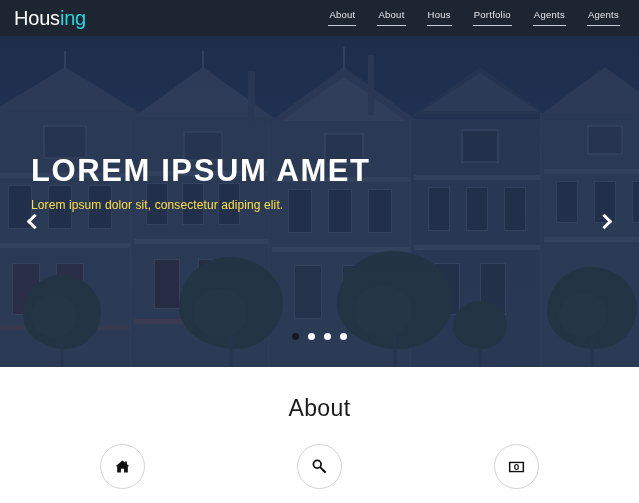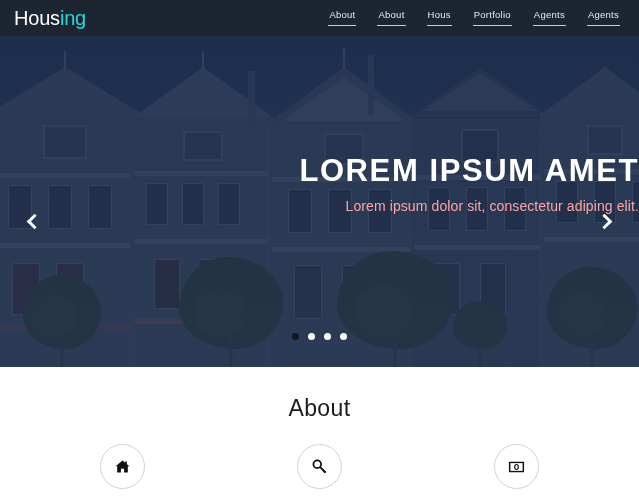--- a/index.html
+++ b/index.html
@@ -160,35 +160,35 @@
     background:rgba(32,48,80,0.62);
   }
   .hero-overlay2{
     position:absolute; inset:0;
     background:linear-gradient(rgba(24,38,66,0.32), rgba(30,42,66,0.30));
   }
 
   .hero-content{
     position:absolute;
     left:0; right:0; top:116px;
-    text-align:right;
+    text-align:left;
     z-index:5;
     padding-left:31px;
   }
   .hero-title{
     color:#ffffff;
     font-size:31px;
     font-weight:700;
     letter-spacing:1.6px;
     line-height:1.2;
   }
   .hero-sub{
     margin-top:9px;
-    color:#fca5a5;
-    font-size:14px;
+    color:#fde047;
+    font-size:12px;
     letter-spacing:0.1px;
   }
 
   .hero-arrow{
     position:absolute;
     top:172px;
     width:26px; height:26px;
     z-index:8;
     cursor:pointer;
     display:flex; align-items:center; justify-content:center;

